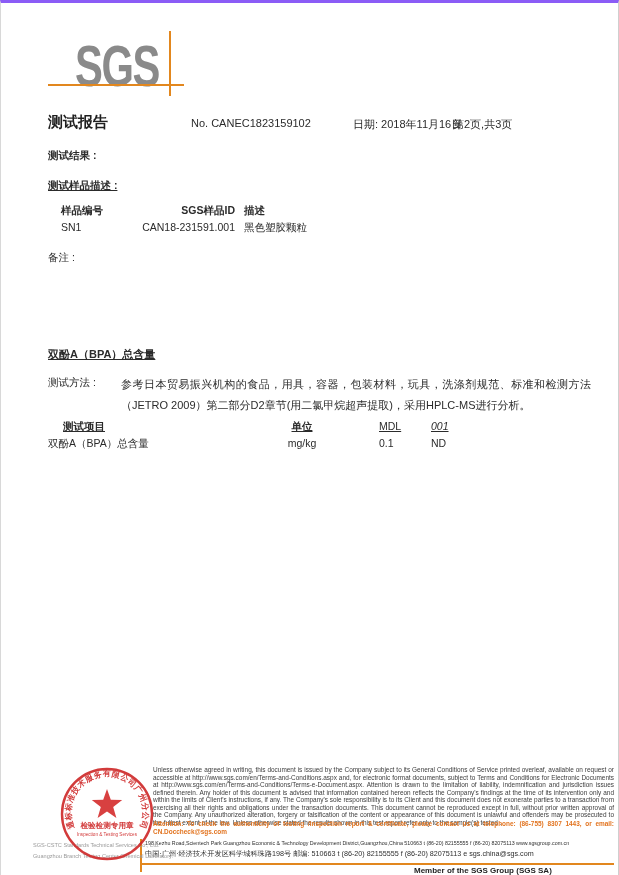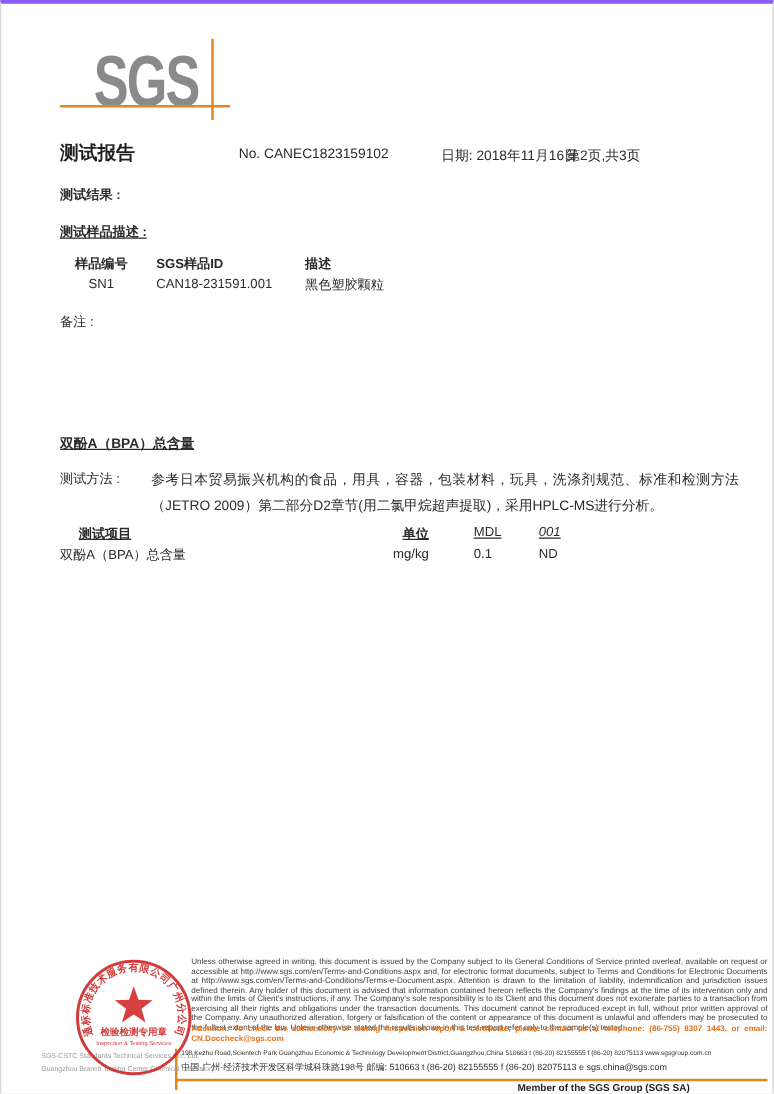--- a/index.html
+++ b/index.html
@@ -23,38 +23,38 @@
   
   .doc-title { position:absolute; left:47px; top:110px; font-size:15px; font-weight:bold; color:#1f1f1f; }
   .report-no { position:absolute; left:190px; top:114px; font-size:11px; }
   .report-date { position:absolute; left:352px; top:114px; font-size:11px; }
   .report-page { position:absolute; left:452px; top:114px; font-size:11px; }
   .results-label { position:absolute; left:47px; top:146px; font-size:10.5px; font-weight:bold; }
   
   .sample-title { position:absolute; left:47px; top:176px; font-size:10.5px; font-weight:bold; text-decoration:underline; }
   .sample-table { position:absolute; left:0; top:201px; width:619px; font-size:10.5px; }
   .sample-row { position:relative; height:17px; }
-  .col-a { position:absolute; left:44px; width:72px; text-align:center; }
-  .col-b { position:absolute; left:124px; width:110px; text-align:left; }
+  .col-a { position:absolute; left:60px; width:72px; }
+  .col-b { position:absolute; left:124px; width:110px; text-align:right; }
   .col-c { position:absolute; left:243px; }
   .sample-head span { font-weight:bold; }
   
   .notes-label { position:absolute; left:47px; top:248px; font-size:10.5px; }
   .notes-list { position:absolute; left:115px; top:266px; font-size:10.5px; }
   .notes-list div { height:20px; }
   
   .bpa-title { position:absolute; left:47px; top:344px; font-size:11px; font-weight:bold; text-decoration:underline; }
   .method-label { position:absolute; left:47px; top:373px; font-size:10.5px; }
   .method-text { position:absolute; left:120px; top:371px; width:470px; font-size:11px; line-height:21px; text-align:justify; }
   
   .rt-head { position:absolute; top:417px; left:0; width:585px; font-size:10.5px; height:16px; }
   .rt-row  { position:absolute; top:434px; left:0; width:619px; font-size:10.5px; height:16px; }
   .rt-item-h { position:absolute; left:62px; font-weight:bold; text-decoration:underline; }
   .rt-item   { position:absolute; left:47px; }
-  .rt-unit { position:absolute; left:292px; width:50px; text-align:right; }
+  .rt-unit { position:absolute; left:276px; width:50px; text-align:center; }
   .rt-mdl  { position:absolute; left:378px; width:45px; text-align:left; }
   .rt-001  { position:absolute; left:430px; width:45px; text-align:left; }
   .u { text-decoration:underline; }
   .b { font-weight:bold; }
   .i { font-style:italic; }
   
   .company-lines { position:absolute; left:32px; top:837px; font-size:5.6px; color:#9a9a9a; line-height:10.5px; z-index:1; }
   .stamp { position:absolute; left:57px; top:762px; z-index:2; opacity:0.92; }
   .disclaimer {
     position:absolute; left:152px; top:763px; width:461px;

